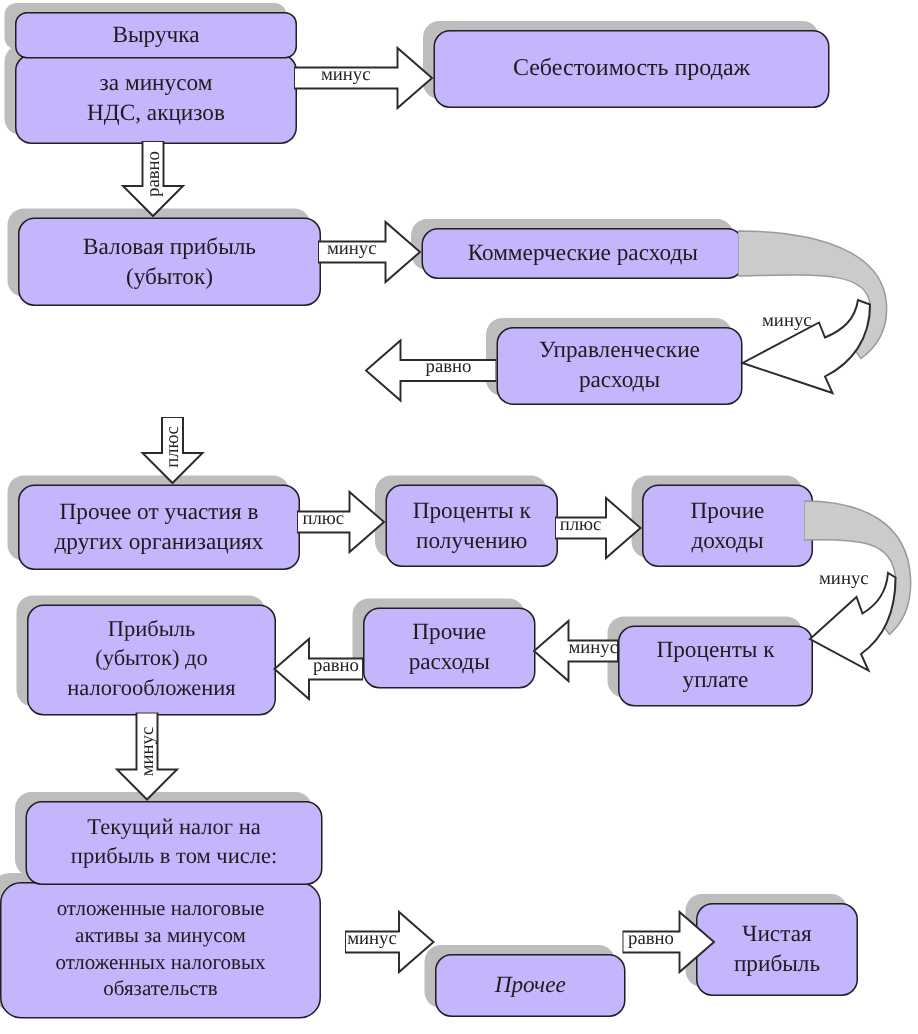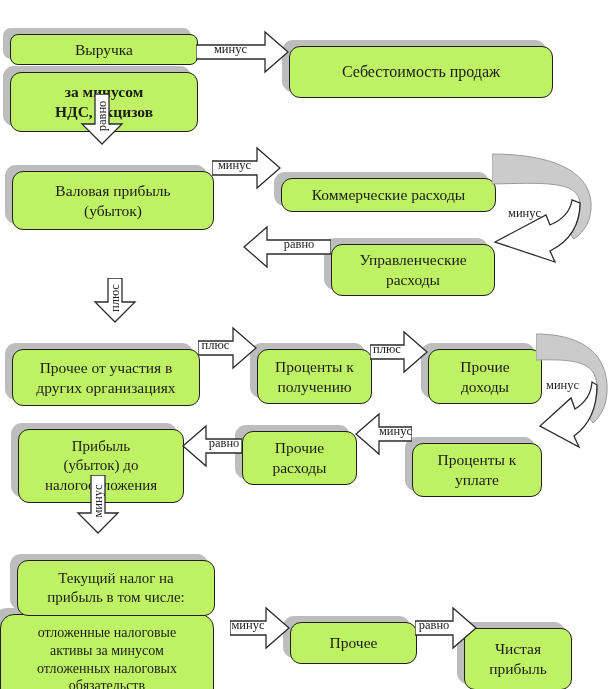--- a/index.html
+++ b/index.html
@@ -1,24 +1,24 @@
 <!DOCTYPE html>
 <html><head>
 <meta charset="utf-8">
 <style>
   html,body{margin:0;padding:0;background:#ffffff;}
   .stage{
     position:relative;width:612px;height:689px;background:#ffffff;overflow:hidden;
     font-family:"Liberation Serif","DejaVu Serif",serif;color:#1c1c1c;
   }
   .box{
-    position:absolute;background:#bef264;border:1.4px solid #1f1f1f;border-radius:11px;
+    position:absolute;background:#c4b5fd;border:1.4px solid #1f1f1f;border-radius:11px;
     box-shadow:-7px -6px 0 #bdbdbd;
     display:flex;align-items:center;justify-content:center;
-    text-align:center;font-size:15.5px;line-height:1.28;margin-top:26px;
+    text-align:center;font-size:15.5px;line-height:1.28;
   }
   .box span{display:block;white-space:pre-line;}
   .box.fs16{font-size:16px;}
   .box.fs15{font-size:15px;}
   .box.fs14{font-size:14px;}
   .arrow{position:absolute;}
   .arrow svg{display:block;width:100%;height:100%;}
   .arrow polygon{fill:#ffffff;stroke:#2b2b2b;stroke-width:1.3;}
   .alabel{
     position:absolute;font-size:12.5px;color:#242424;white-space:nowrap;line-height:1;
@@ -28,21 +28,21 @@
   .alabel.v{left:50%;top:44%;transform:translate(-50%,-50%) rotate(-90deg);}
   .alabel.curve{transform:none;}
   .curve path.ribbon{fill:#cbcbcb;stroke:#9a9a9a;stroke-width:1;}
   .curve path.body{fill:#ffffff;stroke:#2b2b2b;stroke-width:1.3;}
 </style>
 </head>
 <body>
 
 <div class="stage">
 
-  <div class="box" style="left:10px;top:46px;width:186px;height:58px;font-weight:bold;">
+  <div class="box" style="left:10px;top:36px;width:186px;height:58px;">
     <span>за минусом
 НДС, акцизов</span>
   </div>
   <div class="box" style="left:10px;top:8px;width:186px;height:29px;border-radius:8px;">
     <span>Выручка</span>
   </div>
   <div class="box fs16" style="left:289px;top:20px;width:262px;height:50px;font-family:Liberation Serif, serif;">
     <span>Себестоимость продаж</span>
   </div>
   <div class="box" style="left:12px;top:145px;width:200px;height:57px;">
@@ -84,21 +84,21 @@
   <div class="box fs14" style="left:0;top:588px;width:212px;height:89px;border-radius:14px;">
     <span>отложенные налоговые
 активы за минусом
 отложенных налоговых
 обязательств</span>
   </div>
   <div class="box fs15" style="left:17px;top:534px;width:196px;height:54px;">
     <span>Текущий налог на
 прибыль в том числе:</span>
   </div>
-  <div class="box" style="left:290px;top:596px;width:125px;height:40px;">
+  <div class="box" style="left:290px;top:636px;width:125px;height:40px;font-style:italic;">
     <span>Прочее</span>
   </div>
   <div class="box" style="left:464px;top:602px;width:106px;height:60px;">
     <span>Чистая
 прибыль</span>
   </div>
 
   <div class="arrow curve" style="left:492px;top:153px;width:104px;height:115px;">
     <svg viewBox="0 0 104 115" preserveAspectRatio="none">
       <path class="ribbon" d="M 0 1 C 56 1 97 16 99 50 C 100 67 93 78 82 86 L 76 78 C 85 71 89 62 88 50 C 86 27 50 30 0 31 Z"></path>

